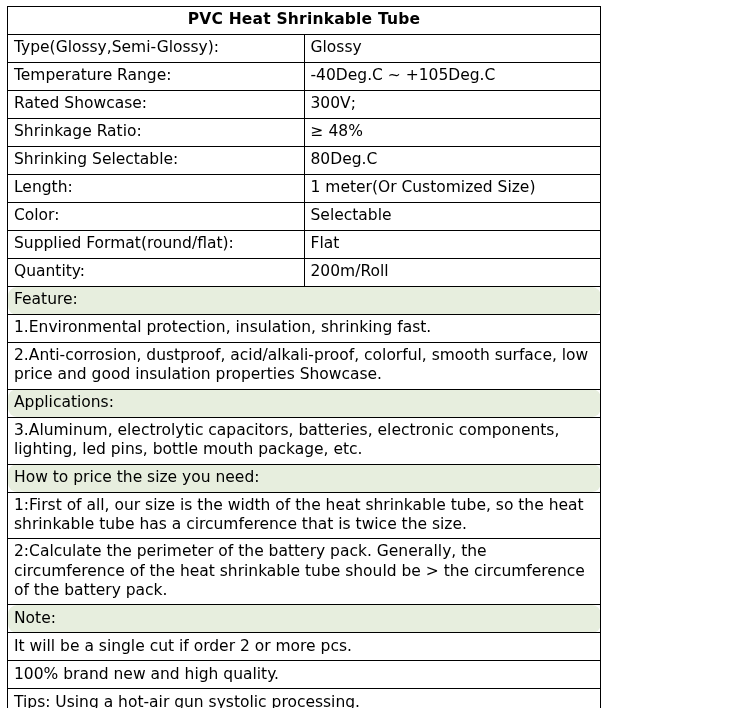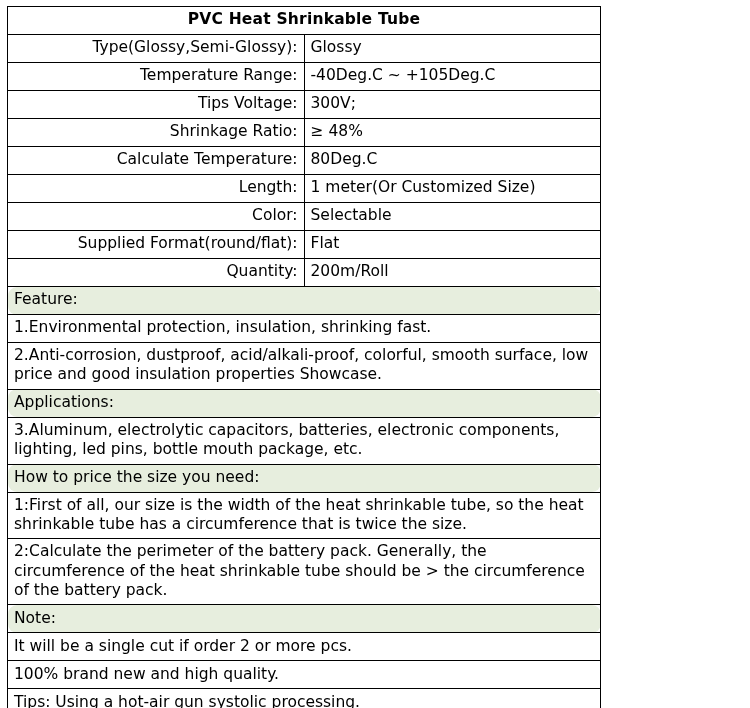--- a/index.html
+++ b/index.html
@@ -37,21 +37,20 @@
   td.title-cell {
     border: 1px solid #000000;
     text-align: center;
     font-size: 24px;
     font-weight: bold;
     padding: 8px 4px 10px 4px;
     letter-spacing: 0.2px;
   }
   td.label {
     width: 240px;
-    text-align: right;
   }
   td.value {
     width: 494px;
   }
   td.section {
     background: #e7eede;
     border-radius: 9px;
   }
   td.para {
     line-height: 1.3;
@@ -70,29 +69,29 @@
 
       <tr>
         <td class="label">Type(Glossy,Semi-Glossy):</td>
         <td class="value">Glossy</td>
       </tr>
       <tr>
         <td class="label">Temperature Range:</td>
         <td class="value">-40Deg.C ~ +105Deg.C</td>
       </tr>
       <tr>
-        <td class="label">Tips Voltage:</td>
+        <td class="label">Rated Showcase:</td>
         <td class="value">300V;</td>
       </tr>
       <tr>
         <td class="label">Shrinkage Ratio:</td>
         <td class="value">≥ 48%</td>
       </tr>
       <tr>
-        <td class="label">Calculate Temperature:</td>
+        <td class="label">Shrinking Selectable:</td>
         <td class="value">80Deg.C</td>
       </tr>
       <tr>
         <td class="label">Length:</td>
         <td class="value">1 meter(Or Customized Size)</td>
       </tr>
       <tr>
         <td class="label">Color:</td>
         <td class="value">Selectable</td>
       </tr>

